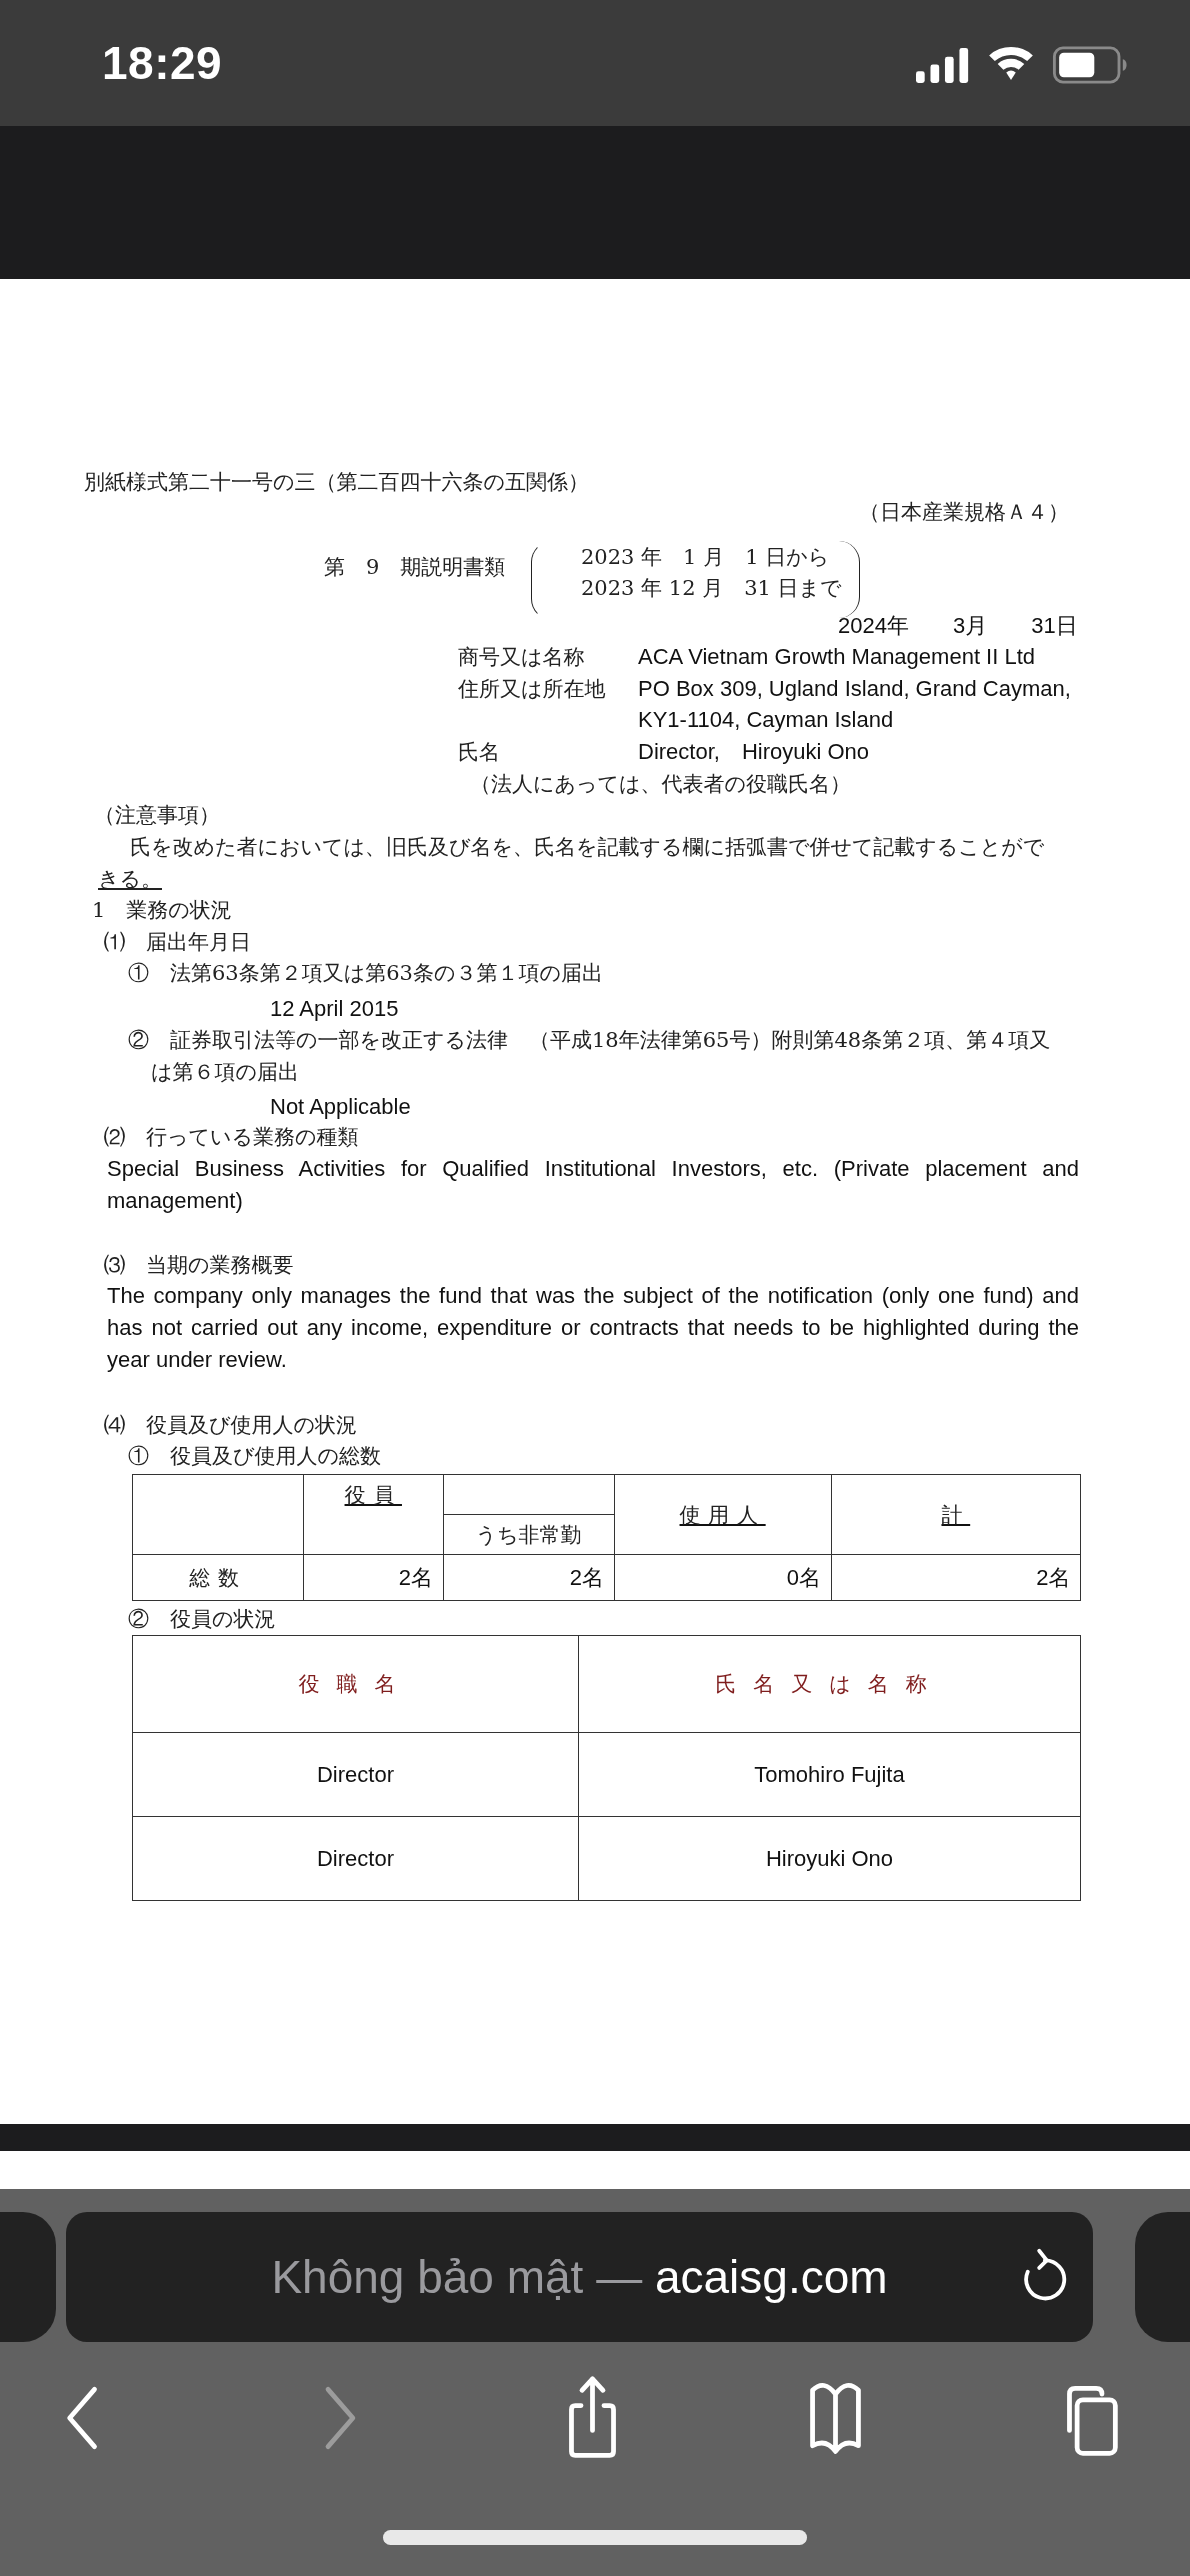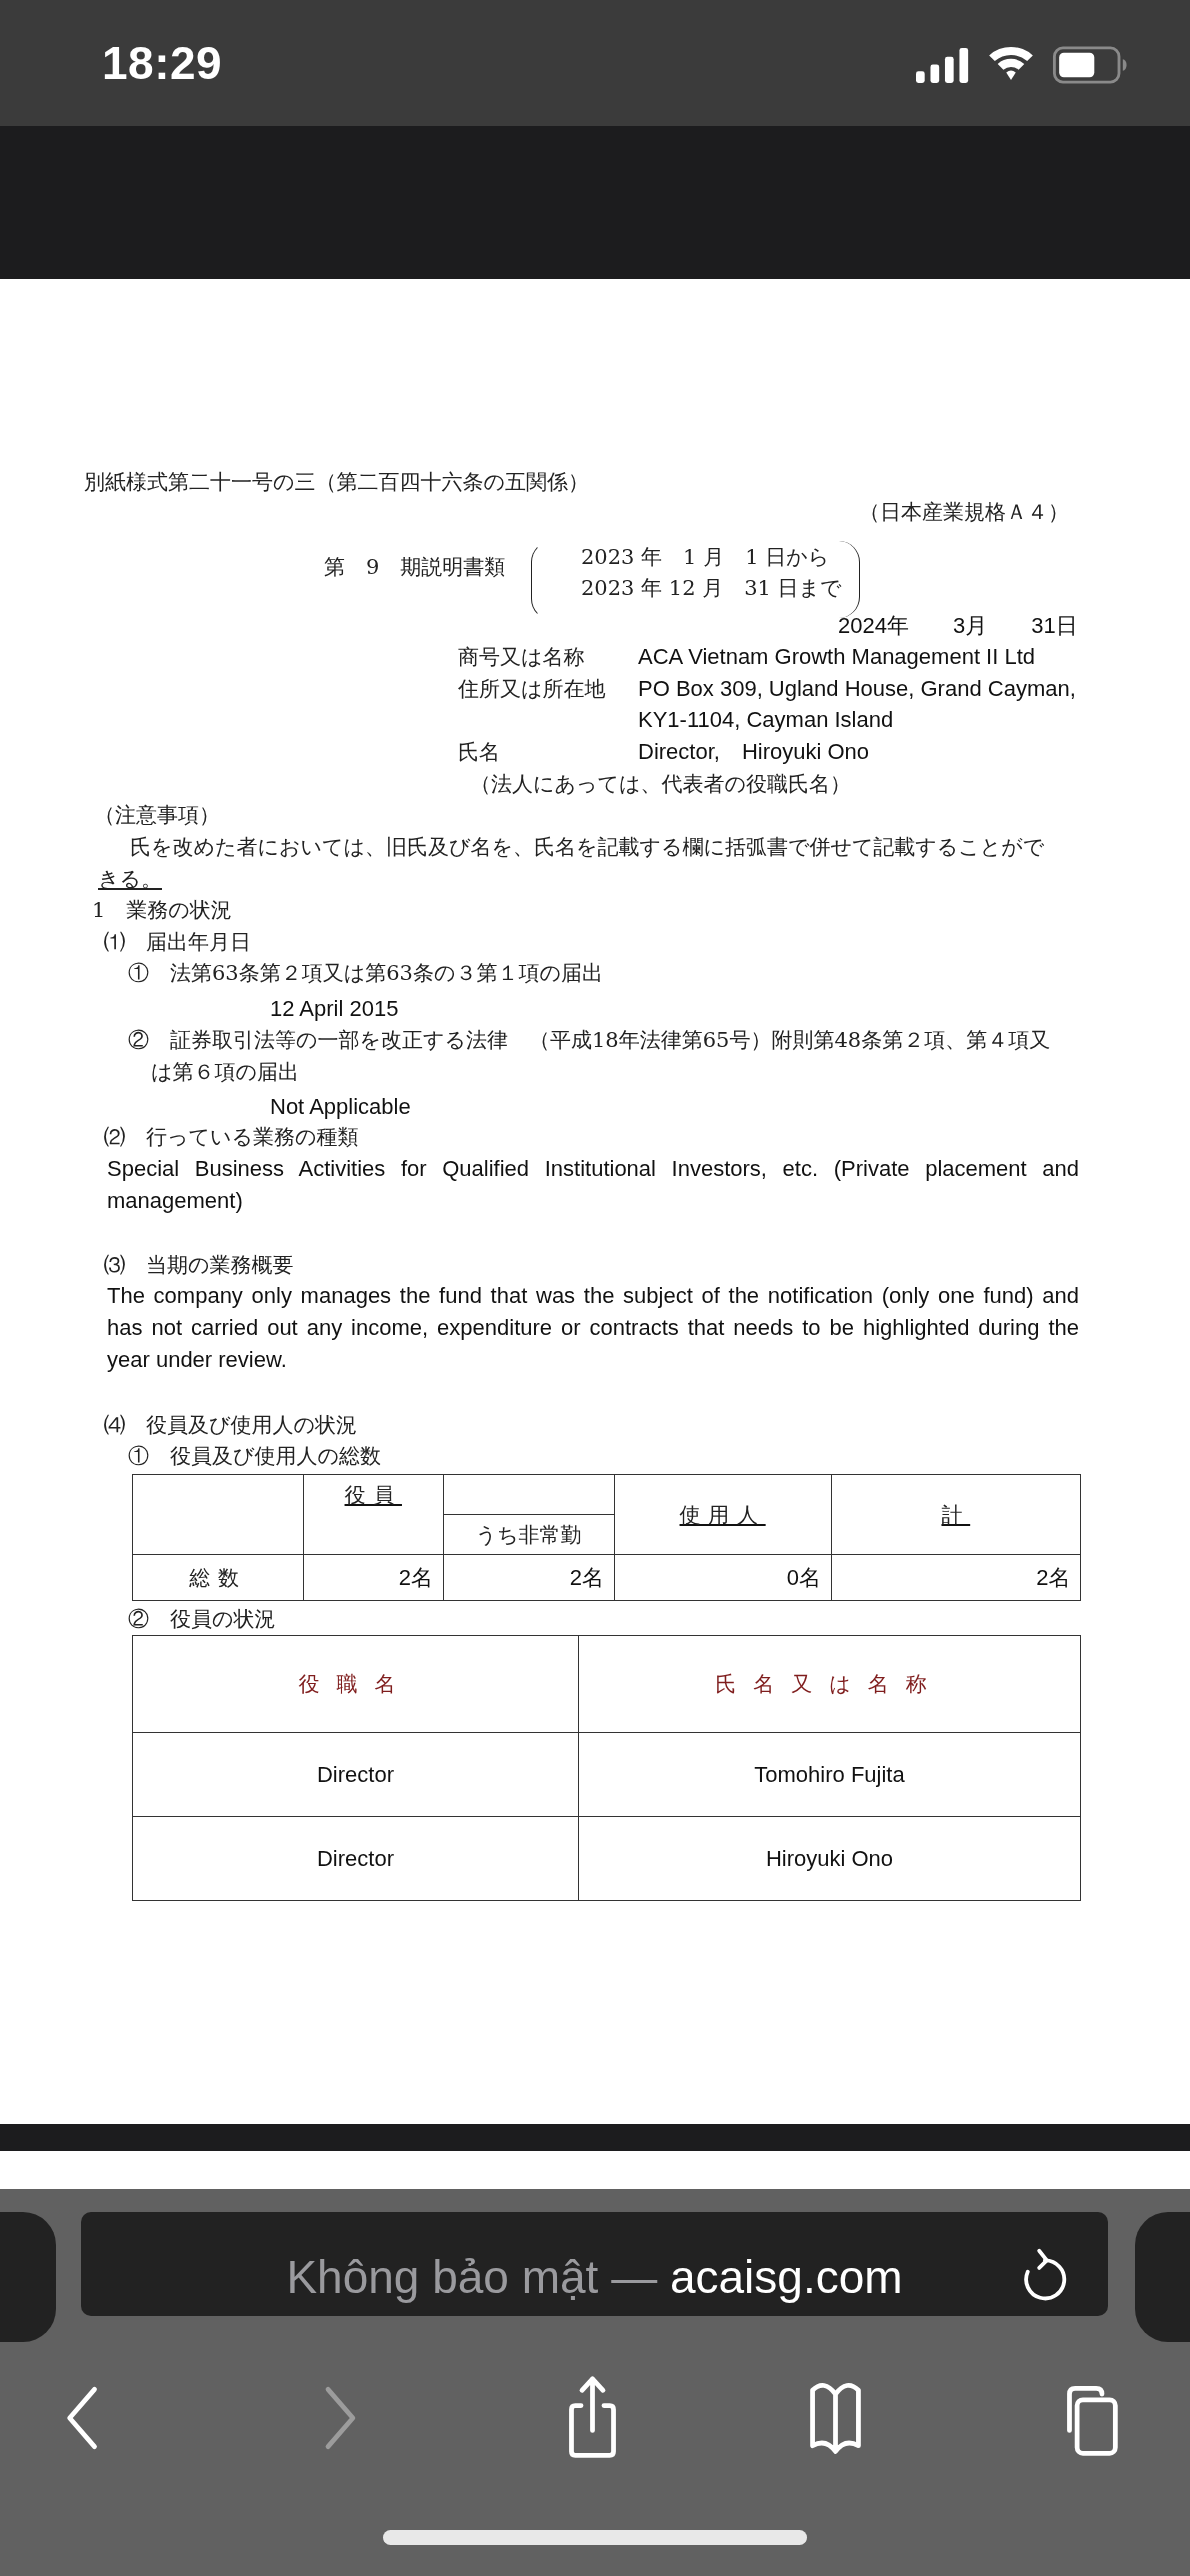--- a/index.html
+++ b/index.html
@@ -61,21 +61,21 @@
   #officers-table th { font-family:"DejaVu Serif", serif; font-size:21px; color:#7f1d1d; letter-spacing:17px; height:96px; }
   #officers-table td { font-family:"Liberation Sans", sans-serif; font-size:22px; text-align:center; height:83px; }
   #sec1-4-b { left:128px; top:1603px; }
 
   
   #divider-black { left:0; top:2124px; width:1190px; height:27px; background:#1c1c1e; }
   #toolbar { left:0; top:2189px; width:1190px; height:387px; background:#616161; }
   .pill-side { top:2212px; height:130px; background:#222; border-radius:33px; }
   #pill-left { left:-57px; width:113px; }
   #pill-right { left:1135px; width:115px; }
-  #url-bar { left:81px; top:2212px; width:1027px; height:104px; background:#222; border-radius:10px; }
+  #url-bar { left:66px; top:2212px; width:1027px; height:130px; background:#222; border-radius:21px; }
   #url-text { left:0; top:0; width:1027px; height:130px; line-height:130px; text-align:center; font-size:46px; font-family:"Liberation Sans", sans-serif; }
   #url-security { color:#9a9a9e; }
   #url-domain { color:#fff; }
   #reload-icon { left:1016px; top:2247px; width:54px; height:61px; }
   .navicon { top:2375px; width:77px; height:86px; }
   #back-icon { left:56px; }
   #forward-icon { left:301px; }
   #share-icon { left:554px; }
   #bookmarks-icon { left:797px; }
   #tabs-icon { left:1052px; }
@@ -114,21 +114,21 @@
 <div id="period-bracket-l" class="abs"></div>
 <div id="period-from" class="abs doc">2023 年　1 月　1 日から</div>
 <div id="period-to" class="abs doc">2023 年 12 月　31 日まで</div>
 <div id="period-bracket-r" class="abs"></div>
 
 <div id="filing-date" class="abs docsans">2024年　　3月　　31日</div>
 
 <div id="lbl-name" class="abs doc label-jp">商号又は名称</div>
 <div id="val-name" class="abs docsans val-en">ACA Vietnam Growth Management II Ltd</div>
 <div id="lbl-addr" class="abs doc label-jp">住所又は所在地</div>
-<div id="val-addr1" class="abs docsans val-en">PO Box 309, Ugland House, Grand Cayman,</div>
+<div id="val-addr1" class="abs docsans val-en">PO Box 309, Ugland Island, Grand Cayman,</div>
 <div id="val-addr2" class="abs docsans val-en">KY1-1104, Cayman Island</div>
 <div id="lbl-rep" class="abs doc label-jp">氏名</div>
 <div id="val-rep" class="abs docsans val-en">Director,　Hiroyuki Ono</div>
 <div id="rep-note" class="abs doc">（法人にあっては、代表者の役職氏名）</div>
 
 <div id="notes-head" class="abs doc">（注意事項）</div>
 <div id="notes-body1" class="abs doc">氏を改めた者においては、旧氏及び名を、氏名を記載する欄に括弧書で併せて記載することがで</div>
 <div id="notes-body2" class="abs doc">きる。</div>
 
 <div id="sec1" class="abs doc">1　業務の状況</div>

